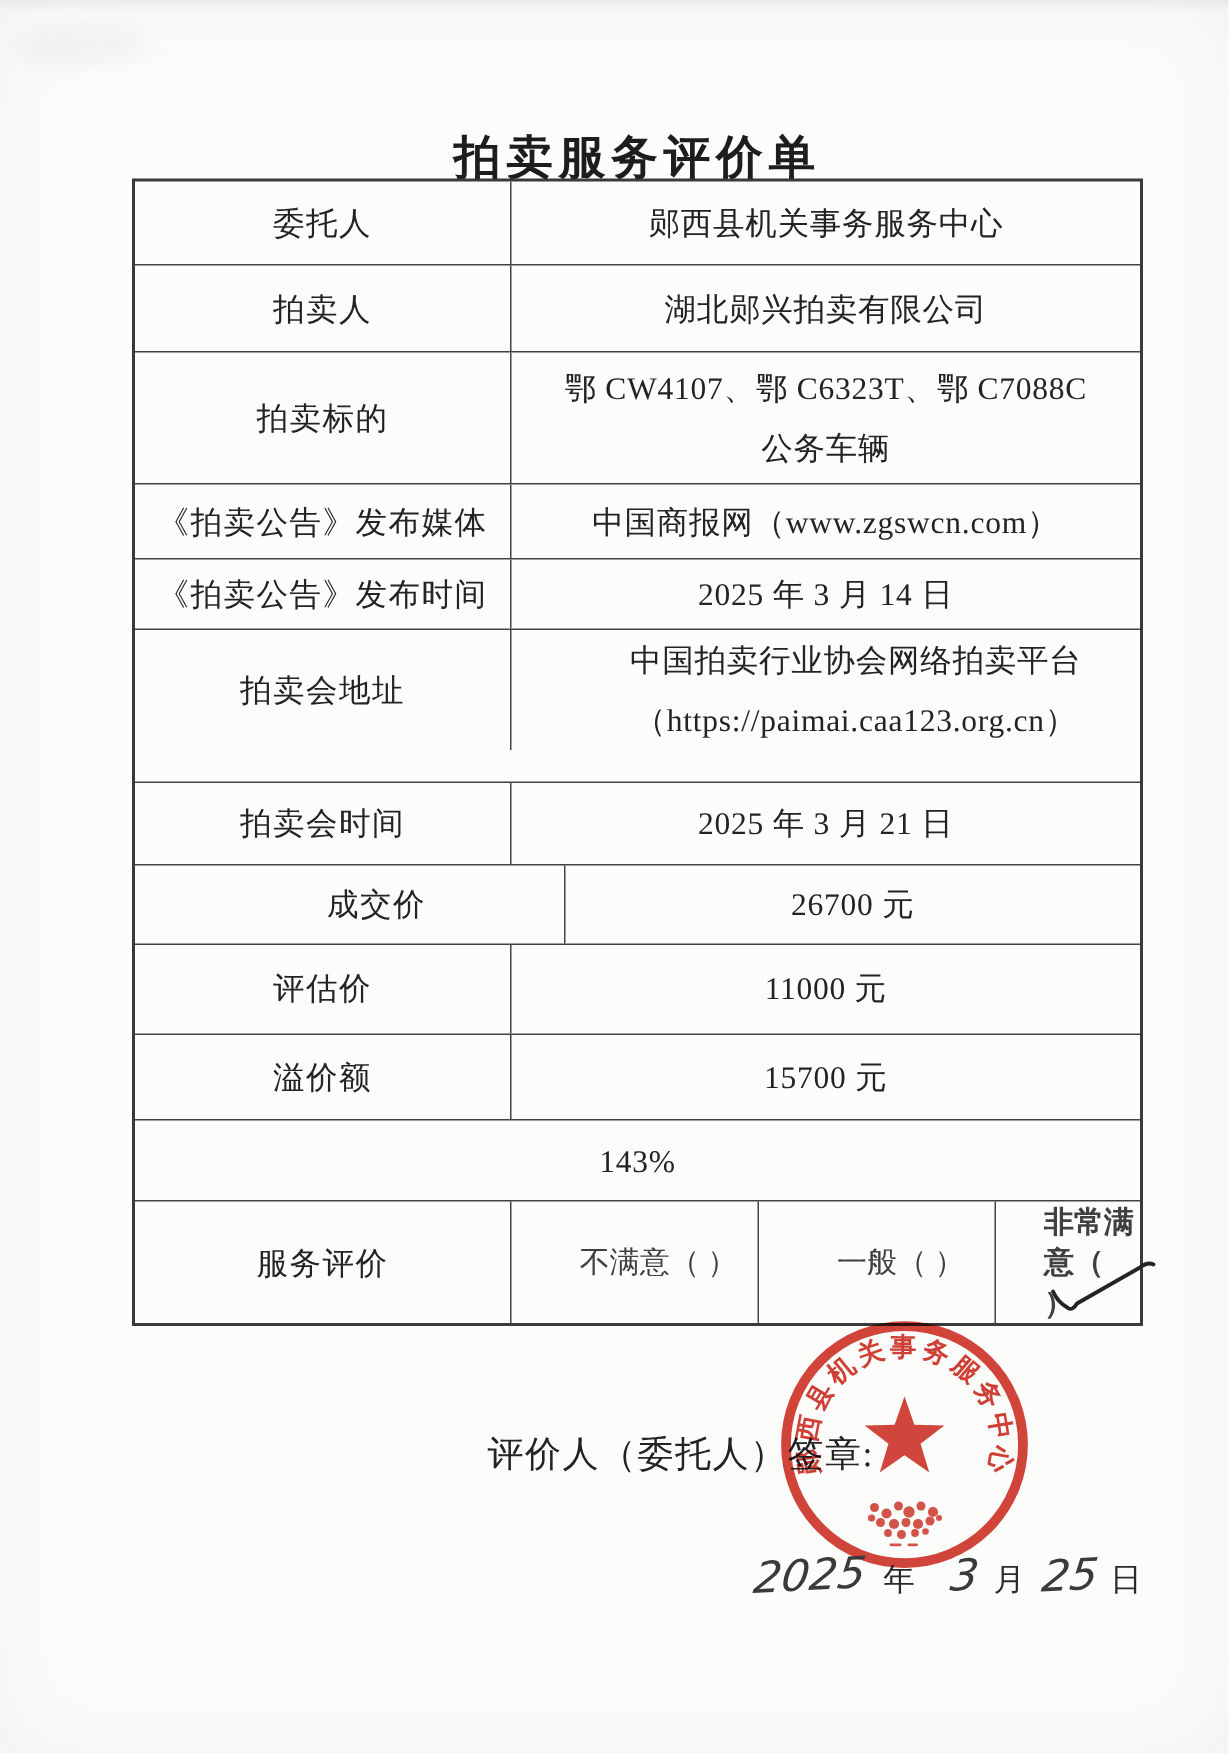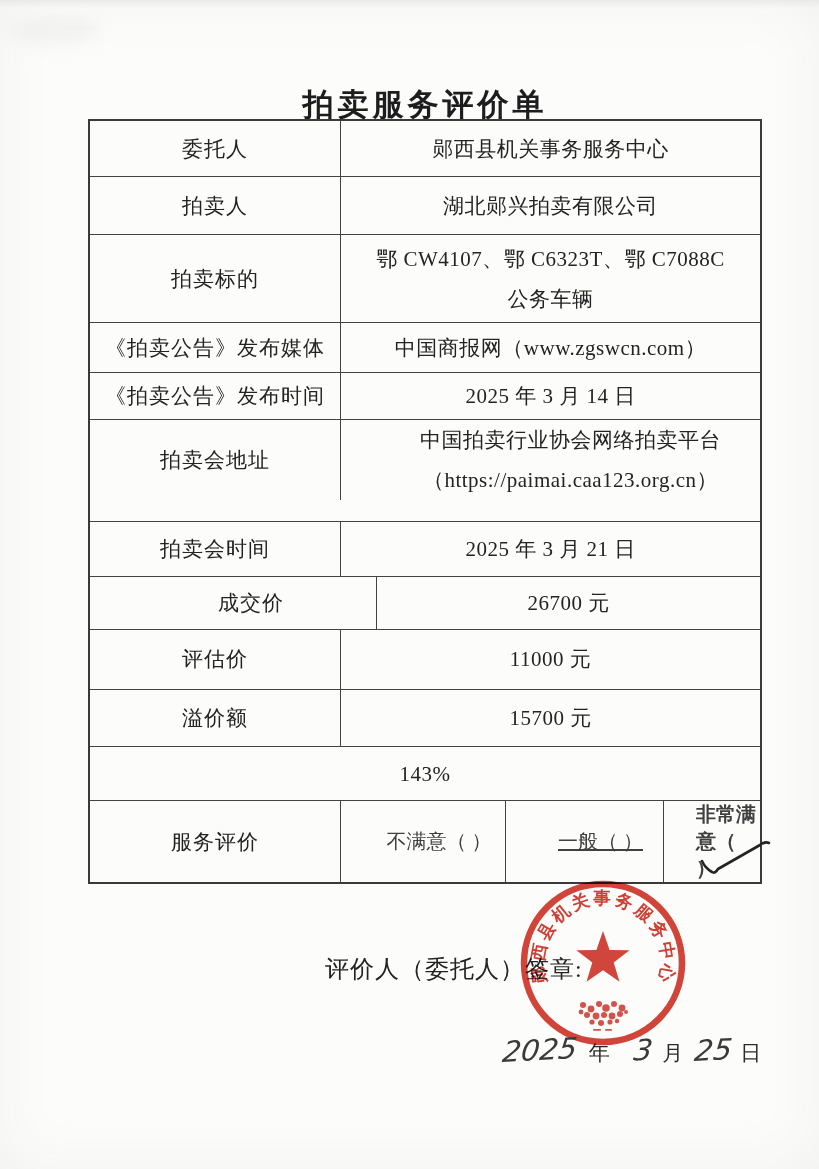--- a/index.html
+++ b/index.html
@@ -56,21 +56,21 @@
     flex: 1;
     display: flex; flex-direction: column; align-items: center; justify-content: center;
     font-size: 21px; color: #232323; letter-spacing: 0.5px;
     text-align: center; line-height: 40px;
   }
   .opt-cell {
     display: flex; align-items: center; justify-content: center;
     font-size: 20px; color: #404040;
   }
   .opt-1 { flex: 0 0 133px; border-right: 1.5px solid #424242; }
-  .opt-2 { flex: 0 0 126px; border-right: 1.5px solid #424242; text-decoration: underline; }
+  .opt-2 { flex: 0 0 126px; border-right: 1.5px solid #424242; }
   .opt-3 { flex: 1; position: relative; font-weight: bold; }
   
   .sig-label {
     position: absolute; left: 325px; top: 953px;
     font-size: 24px; letter-spacing: 1px; color: #232323;
   }
   .date-line {
     position: absolute; left: 503px; top: 1033px; width: 280px; height: 48px;
     display: flex; align-items: baseline;
     color: #2e2e2e;

